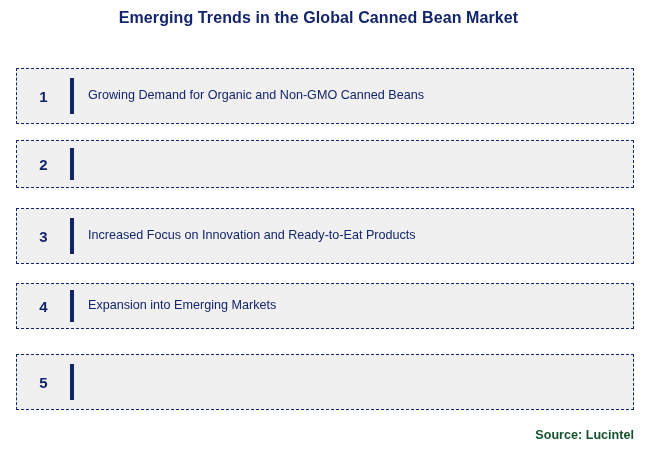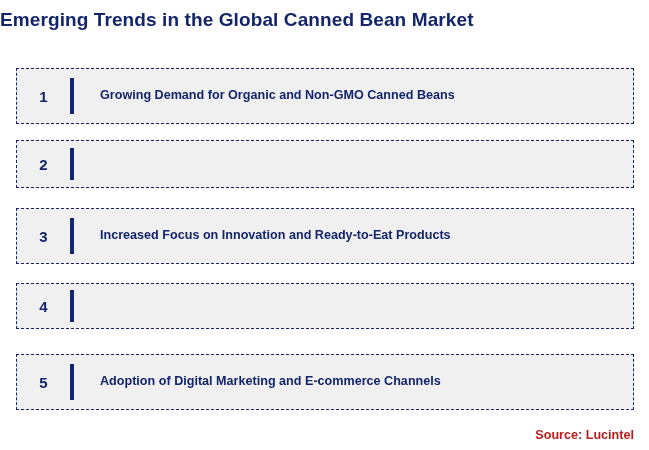--- a/index.html
+++ b/index.html
@@ -22,21 +22,22 @@
     inset: 0;
     background: #ffffff;
   }
 
   
   .chart-title {
     position: absolute;
     left: 0;
     right: 12px;
     top: 9px;
-    font-size: 19px;
+    text-align: center;
+    font-size: 16px;
     font-weight: bold;
     color: #13256b;
     letter-spacing: 0.1px;
     white-space: nowrap;
   }
 
   
   .trend-list {
     position: absolute;
     left: 16px;
@@ -67,23 +68,23 @@
 
   .trend-row .row-divider {
     flex: 0 0 auto;
     width: 4px;
     background: #13256b;
     border-radius: 0;
   }
 
   .trend-row .row-label {
     flex: 1 1 auto;
-    padding-left: 26px;
+    padding-left: 14px;
     font-size: 12.6px;
-    font-weight: bold;
+    font-weight: normal;
     color: #13256b;
     line-height: 1.2;
     white-space: nowrap;
   }
 
   
   .row-1 { top: 6px;   height: 56px; }
   .row-2 { top: 78px;  height: 48px; }
   .row-3 { top: 146px; height: 56px; }
   .row-4 { top: 221px; height: 46px; }
@@ -95,21 +96,21 @@
   .row-4 .row-divider { height: 32px; }
   .row-5 .row-divider { height: 36px; }
 
   
   .source-note {
     position: absolute;
     right: 15px;
     top: 428px;
     font-size: 12.6px;
     font-weight: bold;
-    color: #b91c1c;
+    color: #14532d;
     text-align: left;
     white-space: nowrap;
   }
 </style>
 </head>
 <body>
 
 <div class="page">
 
   <div class="chart-title">Emerging Trends in the Global Canned Bean Market</div>
@@ -129,25 +130,25 @@
 
     <div class="trend-row row-3">
       <div class="row-number">3</div>
       <div class="row-divider"></div>
       <div class="row-label">Increased Focus on Innovation and Ready-to-Eat Products</div>
     </div>
 
     <div class="trend-row row-4">
       <div class="row-number">4</div>
       <div class="row-divider"></div>
+      <div class="row-label">Expansion into Emerging Markets</div>
     </div>
 
     <div class="trend-row row-5">
       <div class="row-number">5</div>
       <div class="row-divider"></div>
-      <div class="row-label">Adoption of Digital Marketing and E-commerce Channels</div>
     </div>
 
   </div>
 
   <div class="source-note">Source: Lucintel</div>
 
 </div>
 
 </body></html>

